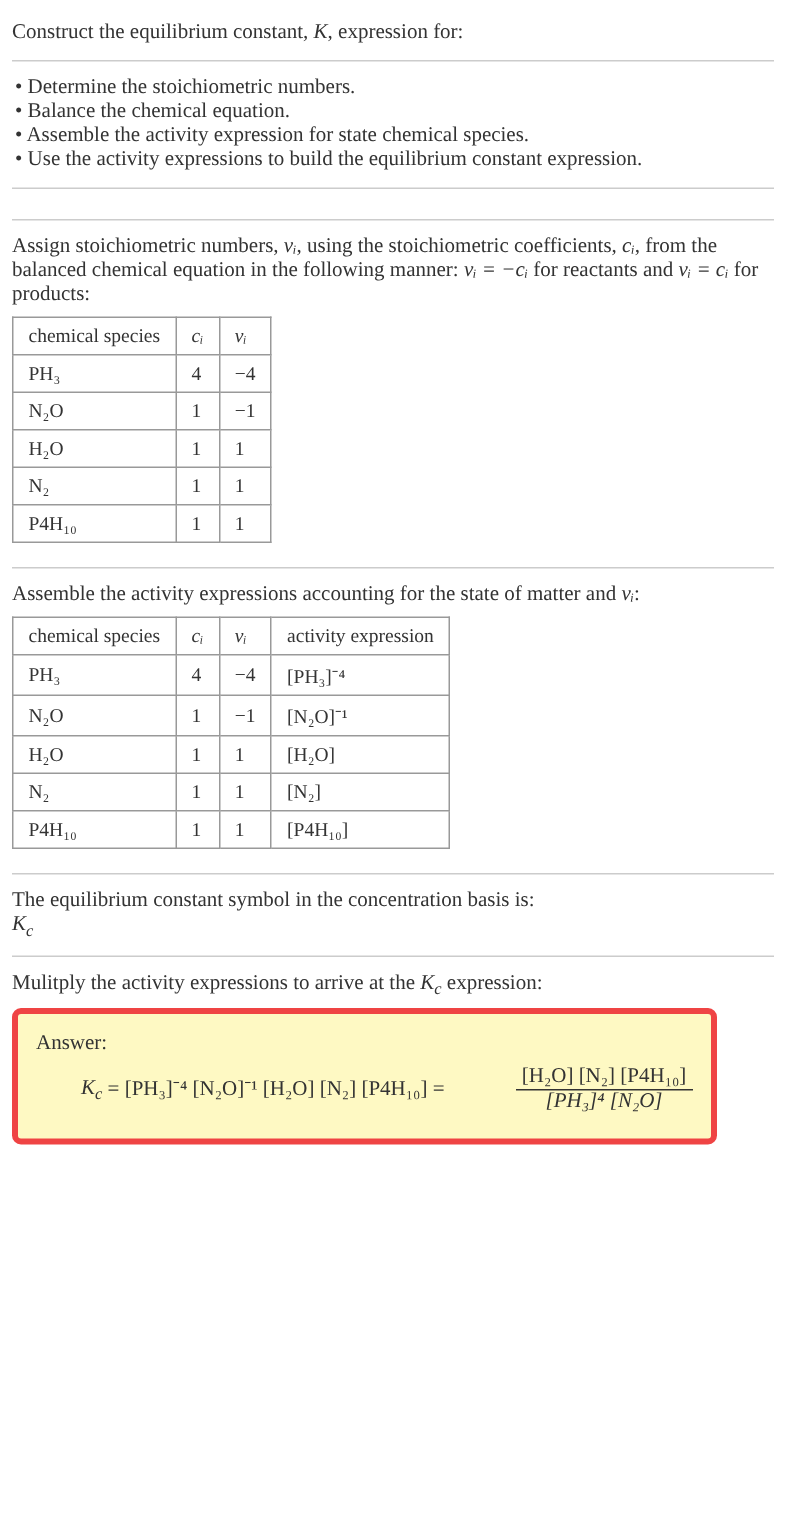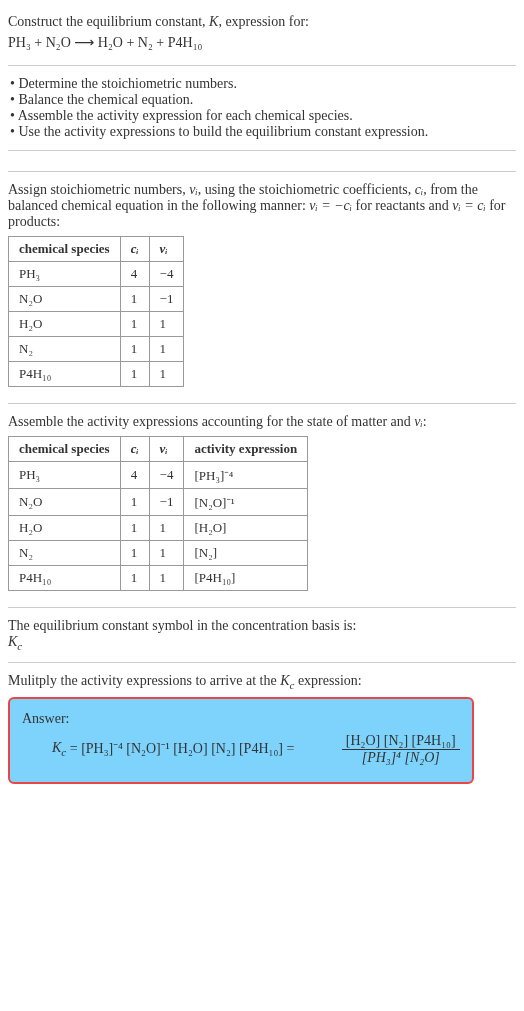--- a/index.html
+++ b/index.html
@@ -34,25 +34,25 @@
       margin: 6px 0;
     }
     th, td {
       border: 1px solid #999;
       padding: 4px 10px;
       text-align: left;
       font-family: Georgia, serif;
       font-size: 13px;
     }
     th {
-      font-weight: bold;
+      font-weight: normal;
     }
     .answer-box {
-      background: #7dd3fc;
-      border: 2px solid #ef4444;
+      background: #fef9c3;
+      border: 4px solid #ef4444;
       border-radius: 6px;
       padding: 12px;
       margin: 6px 0;
       display: inline-block;
     }
     .frac {
       display: inline-block;
       vertical-align: middle;
       text-align: center;
       margin-left: 44px;
@@ -69,29 +69,28 @@
     }
     .bullet {
       margin-left: 2px;
     }
   </style>
 </head>
 <body>
 
 <div class="section">
   <span>Construct the equilibrium constant, </span><span class="italic">K</span><span>, expression for:</span>
-  <div class="equation">PH₃ + N₂O ⟶ H₂O + N₂ + P4H₁₀</div>
 </div>
 
 <div class="divider"></div>
 
 <div class="section">
   <div class="bullet">• Determine the stoichiometric numbers.</div>
   <div class="bullet">• Balance the chemical equation.</div>
-  <div class="bullet">• Assemble the activity expression for each chemical species.</div>
+  <div class="bullet">• Assemble the activity expression for state chemical species.</div>
   <div class="bullet">• Use the activity expressions to build the equilibrium constant expression.</div>
 </div>
 
 <div class="divider"></div>
 
 <div class="section">
 </div>
 
 <div class="divider"></div>
 

